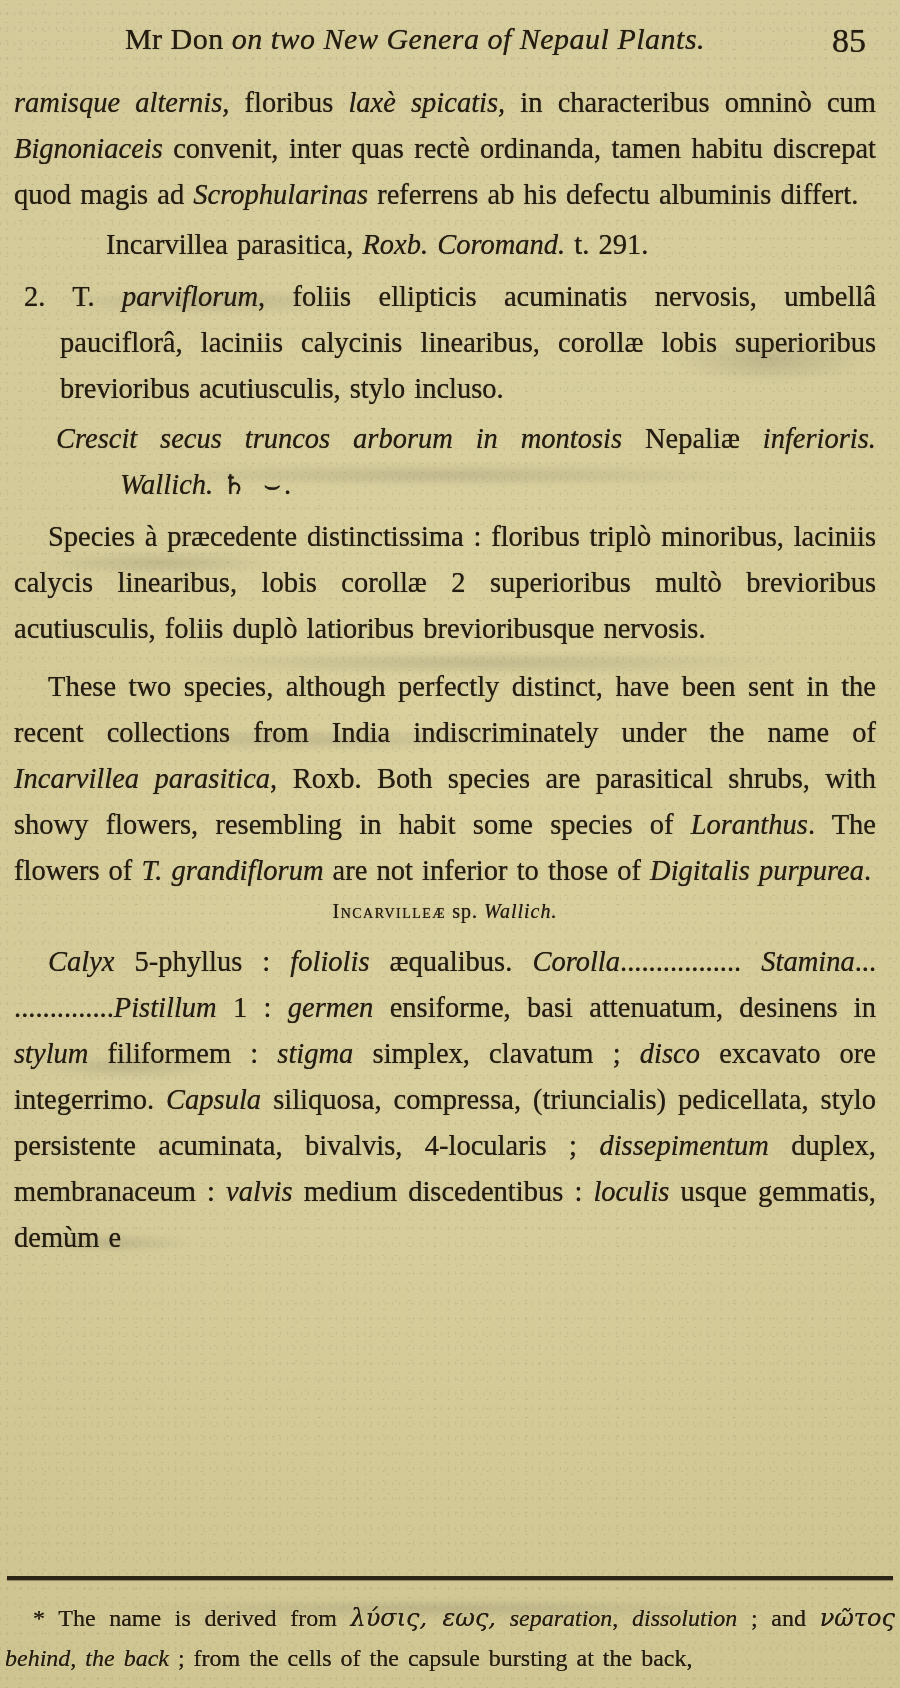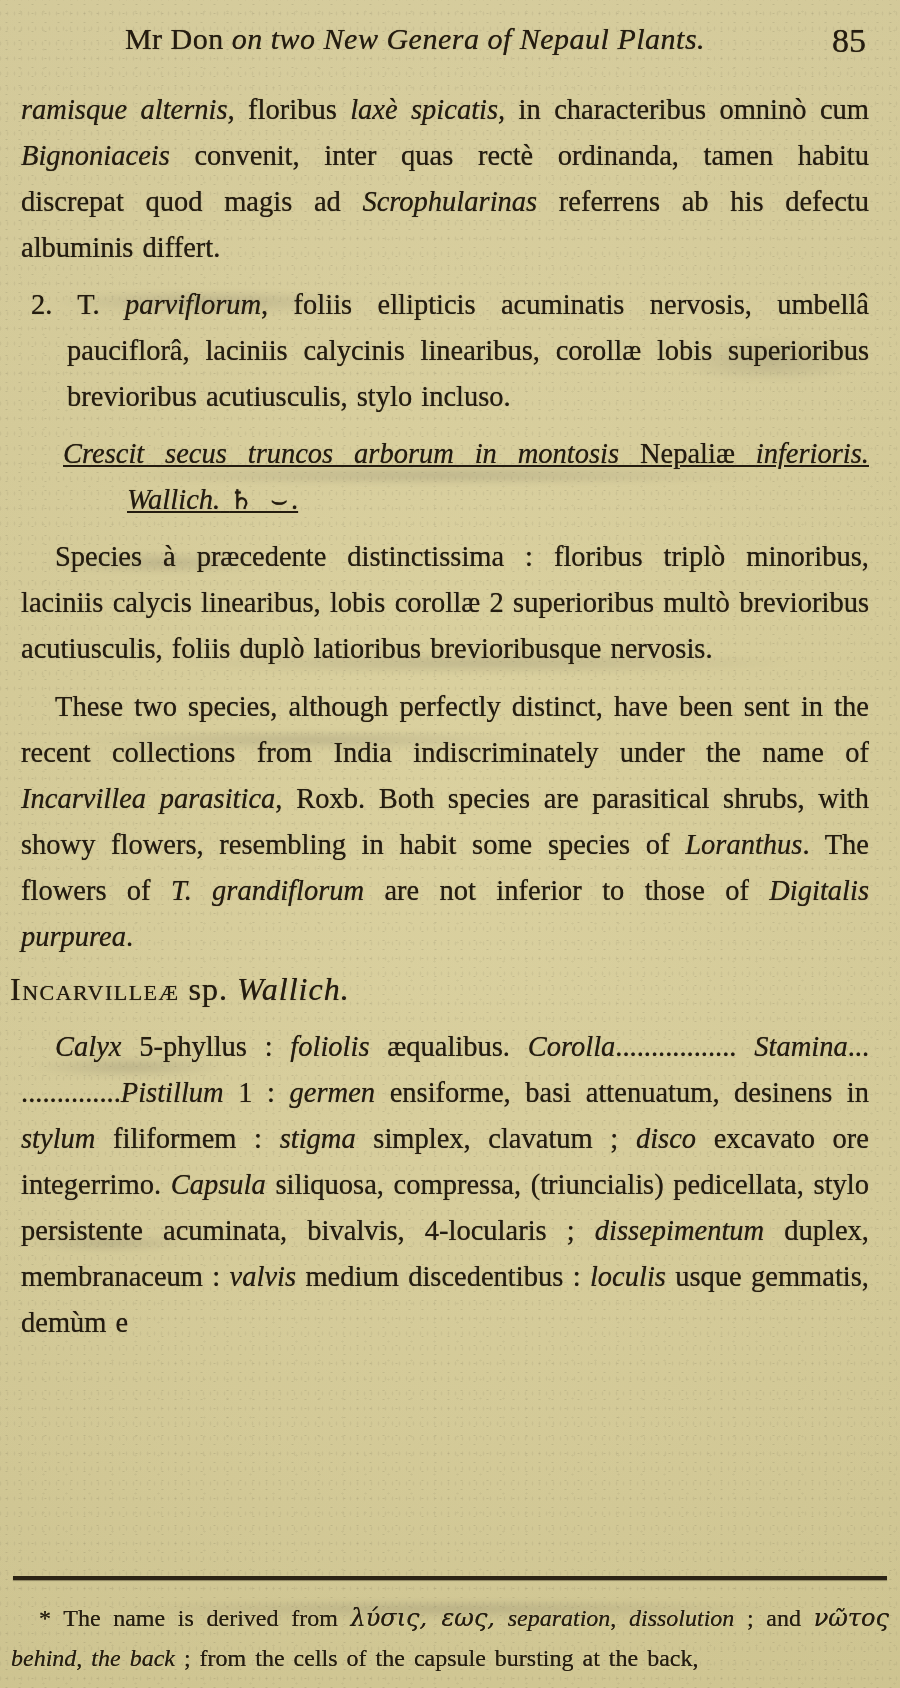--- a/index.html
+++ b/index.html
@@ -58,63 +58,63 @@
     position: absolute;
     top: 0; right: 34px;
     font-size: 34px;
     text-shadow: 0 0 0.7px rgba(30,22,10,0.85);
   }
   main {
     position: absolute;
     top: 76px; left: 10px; right: 20px;
   }
   p.para {
-    margin: 11px;
+    margin: 4px;
     font-size: 28.5px;
     line-height: 46px;
     text-shadow: 0 0 0.7px rgba(30,22,10,0.8);
     word-spacing: 2px;
   }
   .justify { text-align: justify; }
   .indent { text-indent: 34px; }
   .item {
     padding-left: 46px;
     text-indent: -36px;
   }
   .synonym { padding-left: 92px; }
   .habitat1 {
     padding-left: 152px;
     text-indent: -110px;
   }
   .habitat2 {
     padding-left: 106px;
     text-indent: -64px;
-    text-decoration: underline;
   }
   .gap-s { margin-top: 6px !important; }
   .gap-m { margin-top: 12px !important; }
   h2.genus-heading {
     margin: 30px 0 8px 0;
     text-align: center;
     font-size: 31px;
     font-weight: bold;
     letter-spacing: 2px;
     text-shadow: 0 0 0.8px rgba(30,22,10,0.9);
   }
   h3.genus-subheading {
     margin: 6px 0 16px 0;
-    font-size: 32px;
+    text-align: center;
+    font-size: 20px;
     font-weight: normal;
     letter-spacing: 1px;
     text-shadow: 0 0 0.7px rgba(30,22,10,0.85);
   }
   footer {
     position: absolute;
     left: 0; right: 0; bottom: 10px;
-    padding: 0 11px;
+    padding: 0 5px;
   }
   .footnote-rule {
     height: 4px;
     background: #2b2315;
     margin: 0 2px 18px 2px;
     box-shadow: 0 1px 1px rgba(43,35,21,0.4);
   }
   p.footnote {
     margin: 0;
     font-size: 24px;
@@ -147,20 +147,21 @@
   <div class="smudge" style="left:0; top:1596px; width:900px; height:26px;"></div>
 
   <header>
     <div class="running-title"><span>Mr Don </span><span class="it">on two New Genera of Nepaul Plants.</span></div>
     <div class="page-number">85</div>
   </header>
 
   <main>
     <p class="para justify"><span class="it">ramisque alternis,</span><span> floribus </span><span class="it">laxè spicatis,</span><span> in characteribus omninò cum </span><span class="it">Bignoniaceis</span><span> convenit, inter quas rectè ordinanda, tamen habitu discrepat quod magis ad </span><span class="it">Scrophularinas</span><span> referrens ab his defectu albuminis differt.</span></p>
 
+    <p class="para synonym"><span>Incarvillea parasitica, </span><span class="it">Roxb. Coromand.</span><span> t. 291.</span></p>
 
     <p class="para justify item gap-s"><span>2. T. </span><span class="it">parviflorum</span><span>, foliis ellipticis acuminatis nervosis, umbellâ pauciflorâ, laciniis calycinis linearibus, corollæ lobis superioribus brevioribus acutiusculis, stylo incluso.</span></p>
     <p class="para justify habitat2"><span class="it">Crescit secus truncos arborum in montosis </span><span>Nepaliæ </span><span class="it">inferioris.</span><span> </span><span class="it">Wallich.</span><span> </span><span class="sym">♄ ⌣</span><span>.</span></p>
 
     <p class="para justify indent gap-s"><span>Species à præcedente distinctissima : floribus triplò minoribus, laciniis calycis linearibus, lobis corollæ 2 superioribus multò brevioribus acutiusculis, foliis duplò latioribus brevioribusque nervosis.</span></p>
 
     <p class="para justify indent gap-m"><span>These two species, although perfectly distinct, have been sent in the recent collections from India indiscriminately under the name of </span><span class="it">Incarvillea parasitica</span><span>, Roxb. Both species are parasitical shrubs, with showy flowers, resembling in habit some species of </span><span class="it">Loranthus</span><span>. The flowers of </span><span class="it">T. grandiflorum</span><span> are not inferior to those of </span><span class="it">Digitalis purpurea</span><span>.</span></p>
 
     <h3 class="genus-subheading"><span class="sc">Incarvilleæ</span><span> sp. </span><span class="it">Wallich.</span></h3>
 

